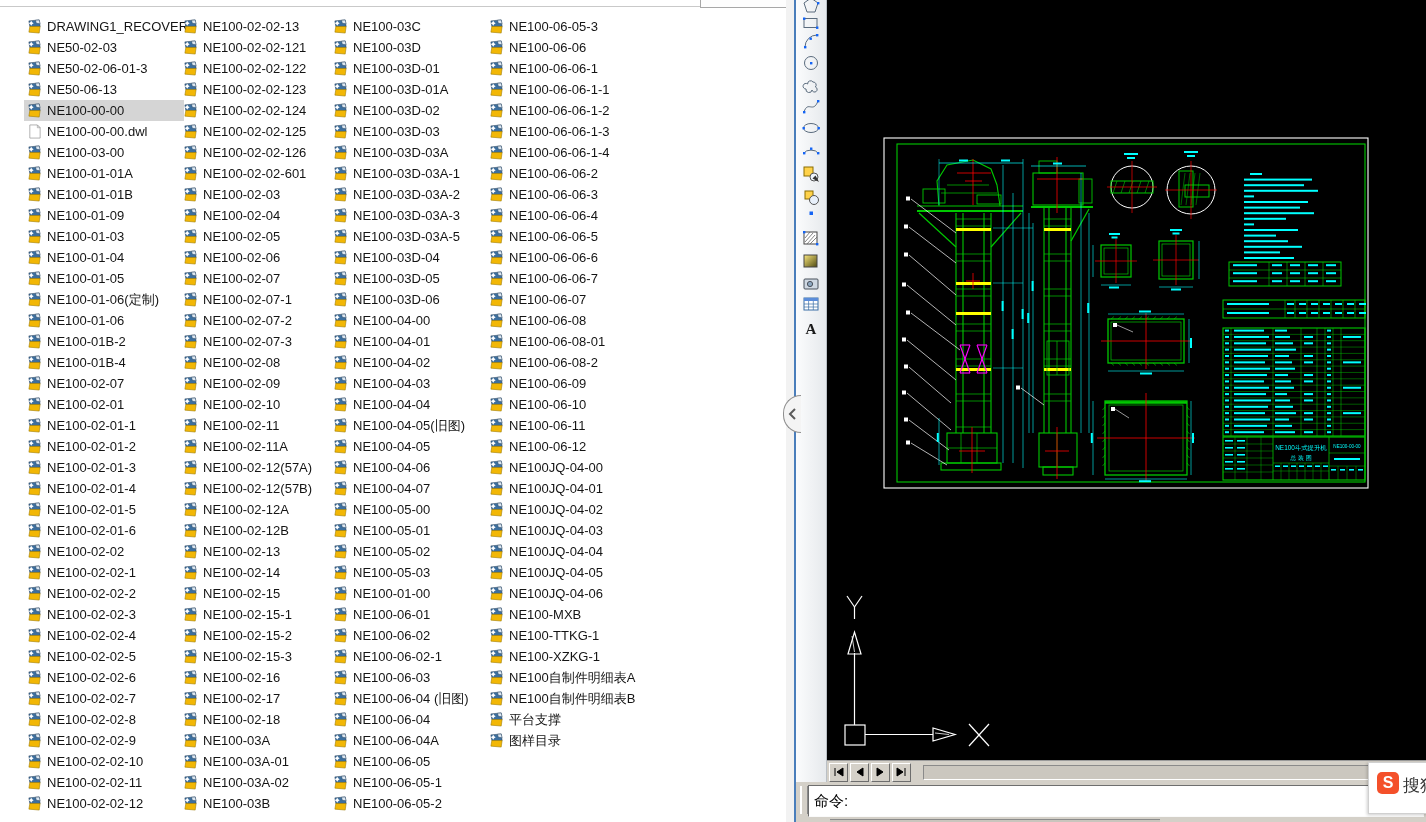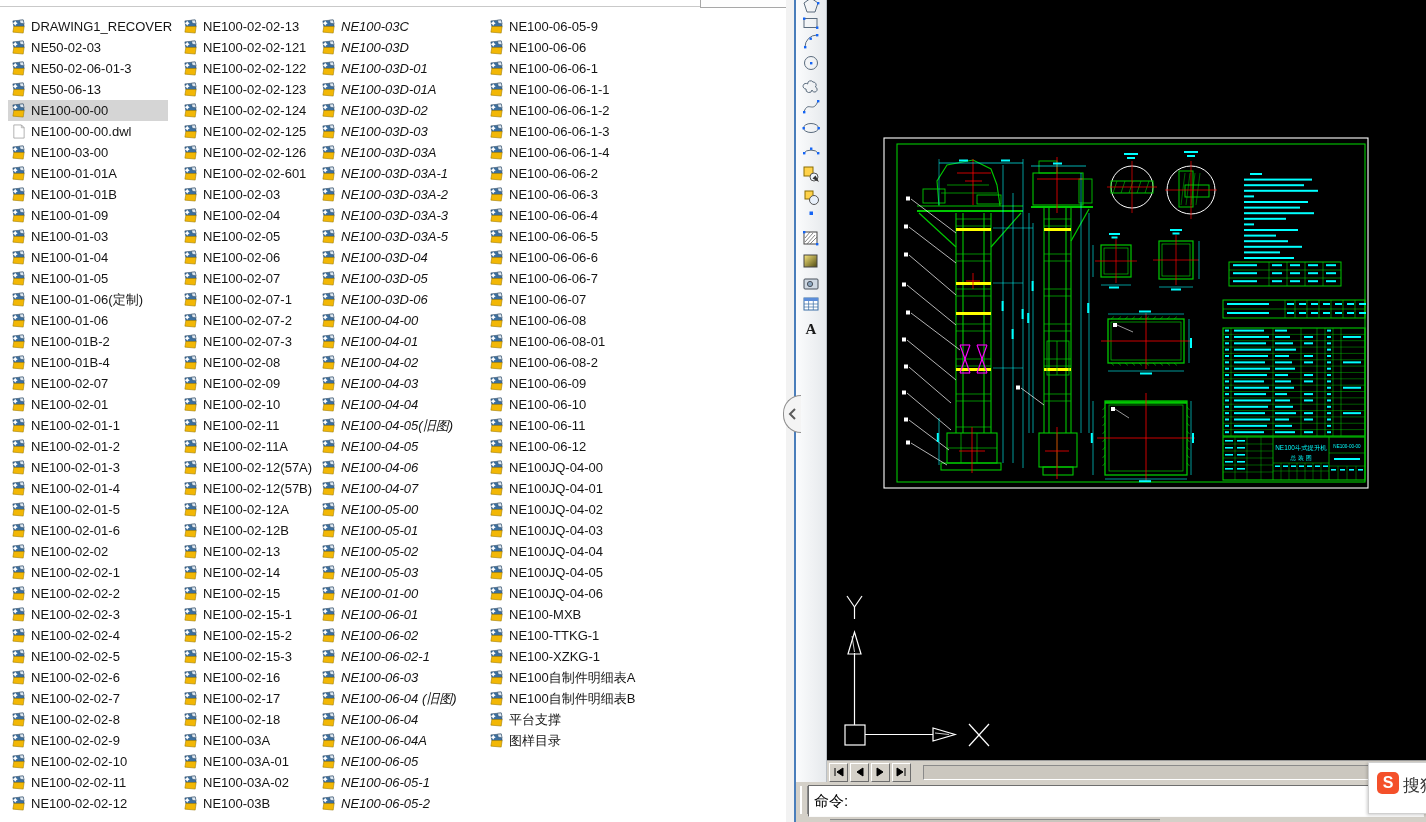--- a/index.html
+++ b/index.html
@@ -73,21 +73,21 @@
       <symbol id="icn-dwl" viewBox="0 0 16 16">
         <path d="M3,1 h8 l3,3 v11 h-11 z" fill="#fff" stroke="#9a9a9a" stroke-width="0.8"></path>
         <path d="M11,1 v3 h3 z" fill="#e3e3e3" stroke="#9a9a9a" stroke-width="0.6"></path>
       </symbol>
     </defs>
   </svg>
 
   <div id="explorer">
     <div id="topline"></div>
 
-  <div class="file-col" style="left: 8px; width: 160px;">
+  <div class="file-col" style="left: 24px; width: 160px;">
         <div class="file-row">
           <svg class="fic" viewBox="0 0 16 16">
             <use href="#icn-dwg"></use>
           </svg>
           <span class="file-label">DRAWING1_RECOVER</span>
         </div>
         <div class="file-row">
           <svg class="fic" viewBox="0 0 16 16">
             <use href="#icn-dwg"></use>
           </svg>
@@ -533,21 +533,21 @@
           </svg>
           <span class="file-label">NE100-03A-02</span>
         </div>
         <div class="file-row">
           <svg class="fic" viewBox="0 0 16 16">
             <use href="#icn-dwg"></use>
           </svg>
           <span class="file-label">NE100-03B</span>
         </div>
       </div>
-      <div class="file-col" style="left: 318px; width: 152px; font-style: italic;">
+      <div class="file-col" style="left: 330px; width: 152px;">
         <div class="file-row">
           <svg class="fic" viewBox="0 0 16 16">
             <use href="#icn-dwg"></use>
           </svg>
           <span class="file-label">NE100-03C</span>
         </div>
         <div class="file-row">
           <svg class="fic" viewBox="0 0 16 16">
             <use href="#icn-dwg"></use>
           </svg>
@@ -768,21 +768,21 @@
             <use href="#icn-dwg"></use>
           </svg>
           <span class="file-label">NE100-06-05-2</span>
         </div>
       </div>
       <div class="file-col" style="left: 486px; width: 158px;">
         <div class="file-row">
           <svg class="fic" viewBox="0 0 16 16">
             <use href="#icn-dwg"></use>
           </svg>
-          <span class="file-label">NE100-06-05-9</span>
+          <span class="file-label">NE100-06-05-3</span>
         </div>
         <div class="file-row">
           <svg class="fic" viewBox="0 0 16 16">
             <use href="#icn-dwg"></use>
           </svg>
           <span class="file-label">NE100-06-06</span>
         </div>
         <div class="file-row">
           <svg class="fic" viewBox="0 0 16 16">
             <use href="#icn-dwg"></use>

